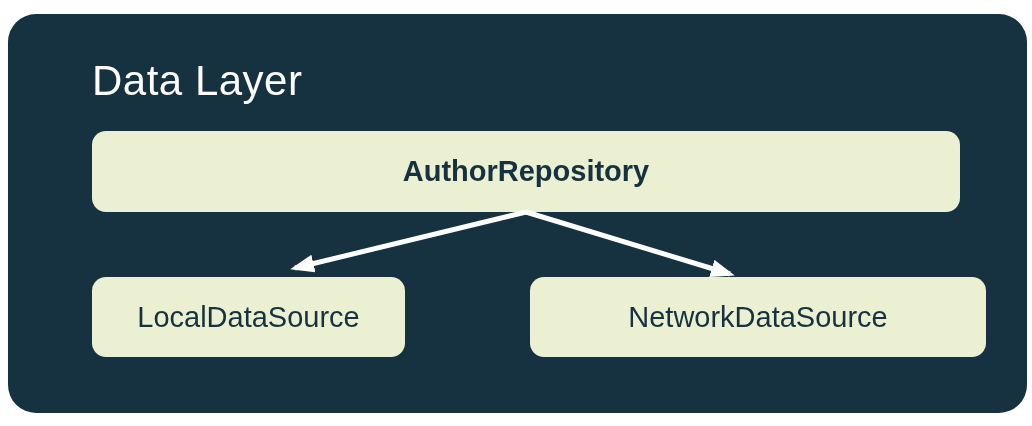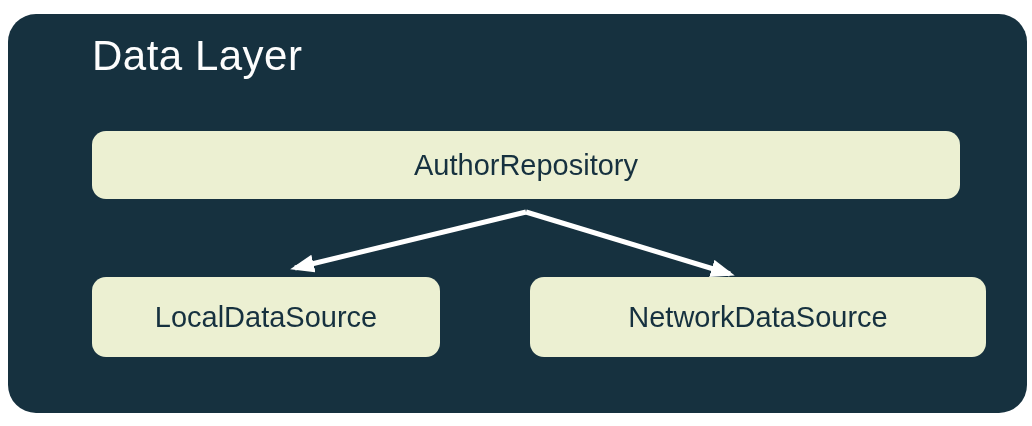--- a/index.html
+++ b/index.html
@@ -20,21 +20,21 @@
     left: 8px;
     top: 14px;
     width: 1019px;
     height: 399px;
     background: #16313F;
     border-radius: 28px;
   }
   .title {
     position: absolute;
     left: 92px;
-    top: 32px;
+    top: 57px;
     font-size: 42px;
     font-weight: 400;
     letter-spacing: 0.5px;
     color: #FDFDFD;
     white-space: nowrap;
   }
   .node {
     position: absolute;
     background: #ECF0D2;
     border-radius: 14px;
@@ -43,26 +43,27 @@
     justify-content: center;
     font-size: 29px;
     font-weight: 400;
     color: #16313F;
     white-space: nowrap;
   }
   .node-repo {
     left: 92px;
     top: 131px;
     width: 868px;
-    height: 68px;
+    height: 81px;
+    font-weight: bold;
   }
   .node-local {
     left: 92px;
     top: 277px;
-    width: 348px;
+    width: 313px;
     height: 80px;
   }
   .node-network {
     left: 530px;
     top: 277px;
     width: 456px;
     height: 80px;
   }
   .edges-overlay {
     position: absolute;

